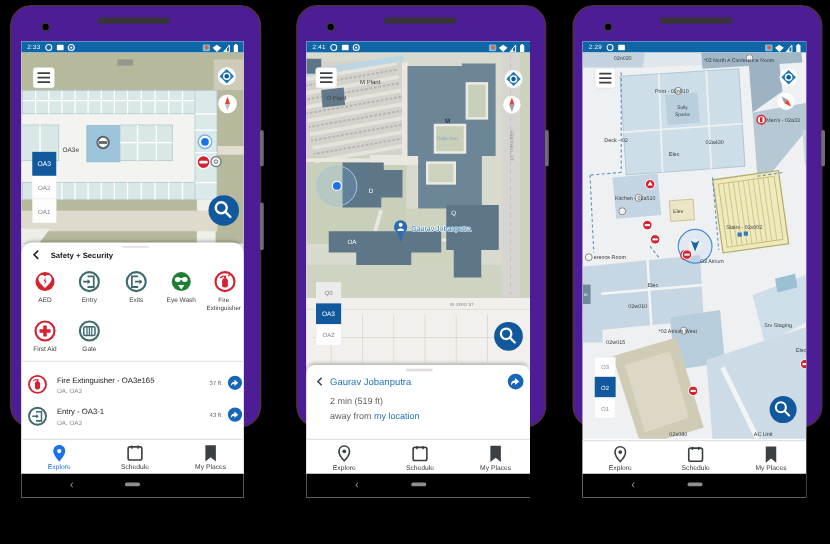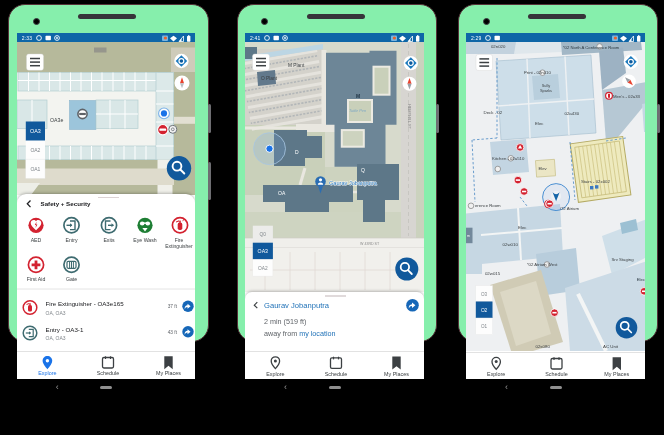--- a/index.html
+++ b/index.html
@@ -1,18 +1,18 @@
 <!DOCTYPE html>
 <html><head>
 <meta charset="utf-8">
 <style>
 *{margin:0;padding:0;box-sizing:border-box}
 html,body{width:664px;height:435px;background:#000;overflow:hidden}
 body{position:relative;font-family:"Liberation Sans",sans-serif}
-.phone{position:absolute;top:4px;height:338px;background:#86efac;border:1.5px solid #553339;border-radius:17px}
+.phone{position:absolute;top:4px;height:338px;background:#4c1d95;border:1.5px solid #553339;border-radius:17px}
 .cam{position:absolute;width:7px;height:7px;border-radius:50%;background:#000;border:1.5px solid #3d3d42}
 .spk{position:absolute;top:9px;width:58px;height:5px;border-radius:3px;background:#37343a}
 .spk2{position:absolute;bottom:9px;width:74px;height:4px;border-radius:2px;background:#4a474e;left:50%;transform:translateX(-50%)}
 .btn-side{position:absolute;width:3px;background:#6e6e72;border-radius:2px;right:-3px}
 .screen{position:absolute;top:28px;background:#fff;overflow:hidden}
 .status{position:absolute;left:0;top:0;width:100%;height:9.3px;background:#0e66a7;color:#fff;font-size:5px}
 .status .t{position:absolute;left:5px;top:2px;letter-spacing:.2px}
 .nav{position:absolute;left:0;width:100%;background:#fff;border-top:1px solid #e2e2e2}
 .abar{position:absolute;left:0;width:100%;background:#000}
 .abar .back{position:absolute;color:#9a9a9a;font-size:9px;top:3px}

